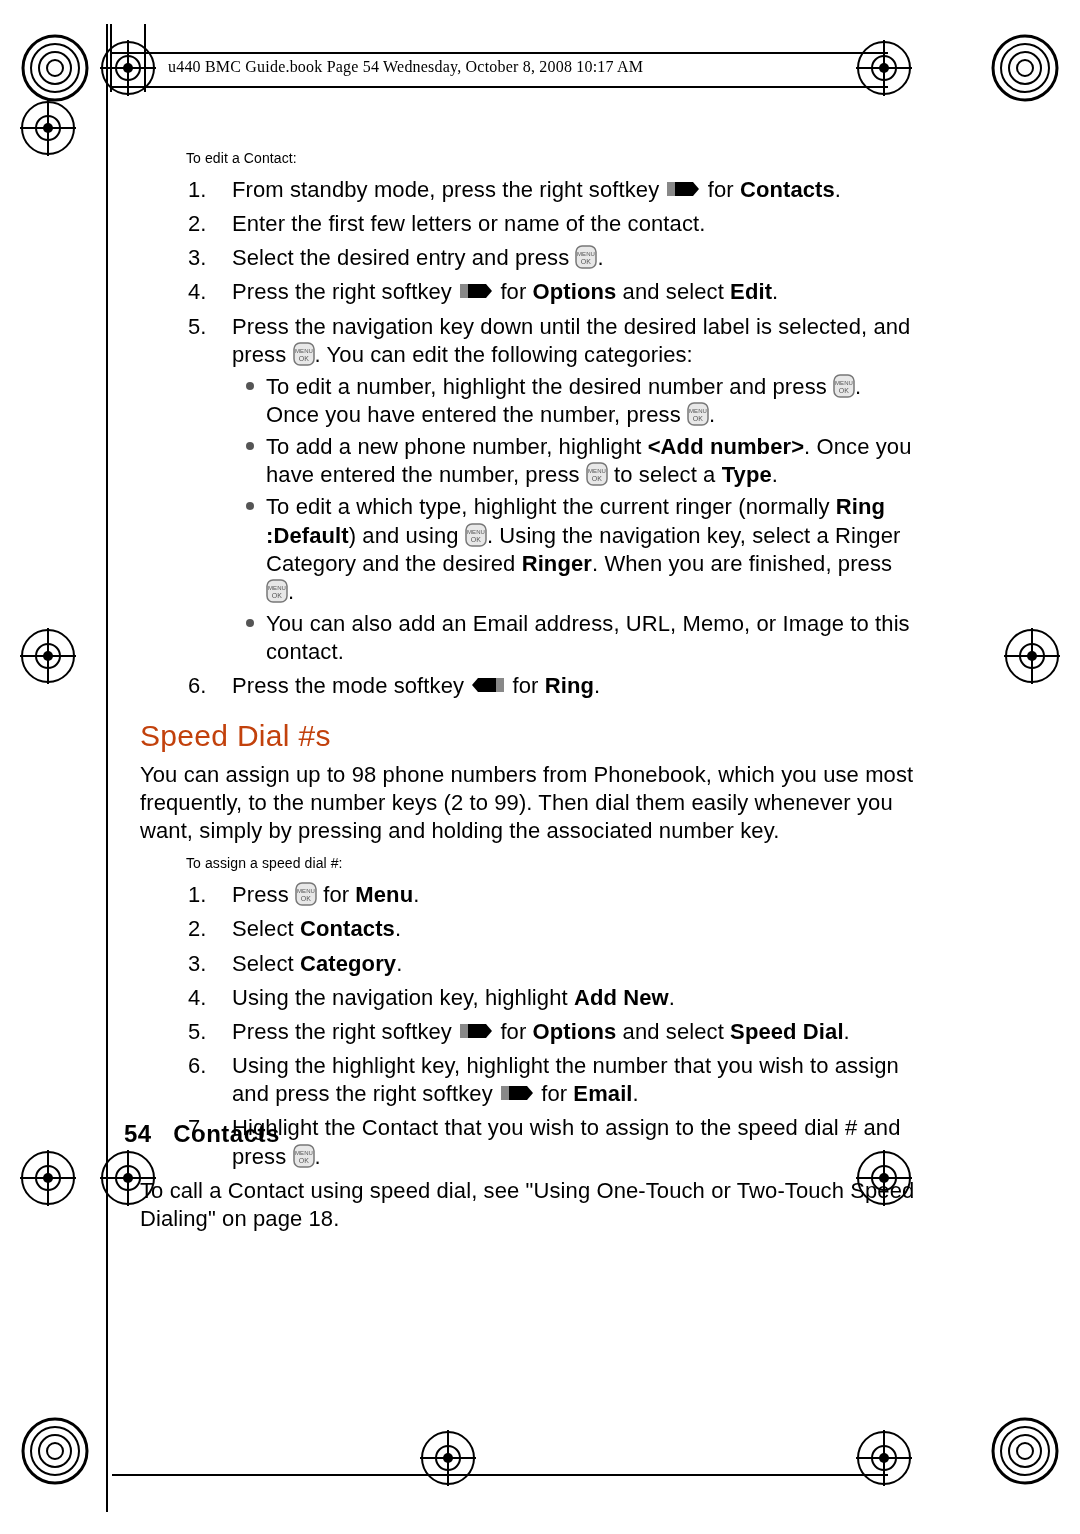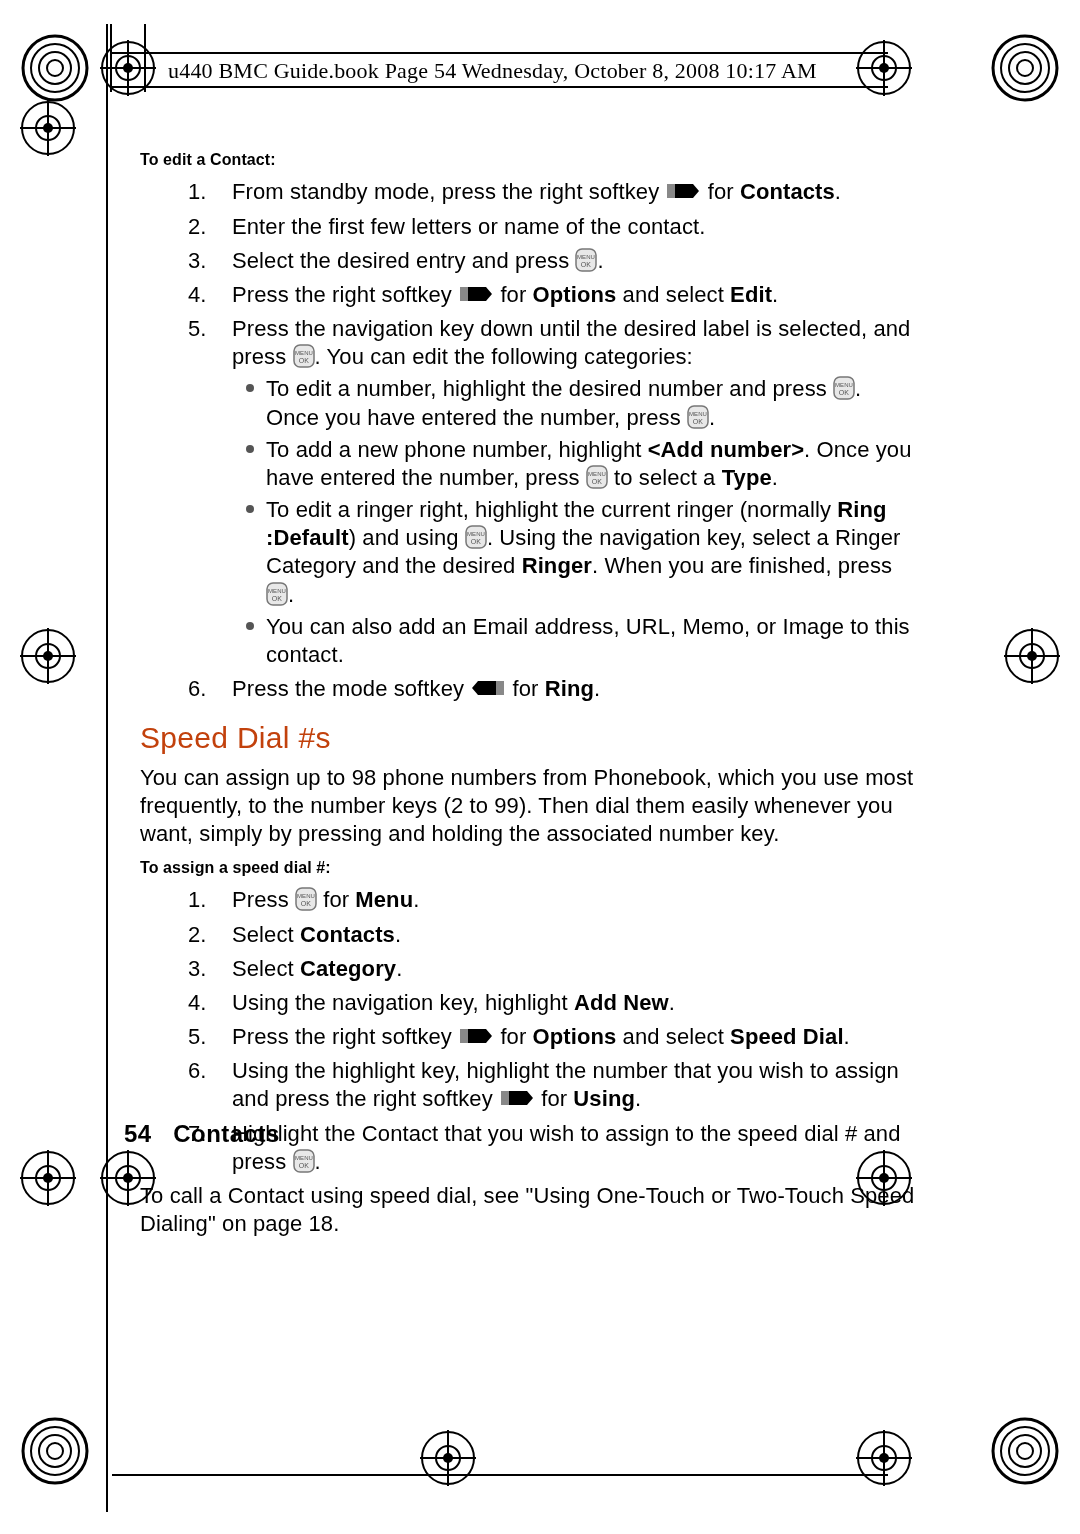--- a/index.html
+++ b/index.html
@@ -38,45 +38,46 @@
     right: 192px;
     top: 86px;
     height: 0;
     border-top: 2px solid #000;
   }
   .header-text {
     position: absolute;
     left: 168px;
     top: 58px;
     font-family: "Times New Roman", Times, serif;
-    font-size: 22px;
+    font-size: 16px;
     letter-spacing: 0.2px;
   }
   
   .vline {
     position: absolute;
     width: 0;
     border-left: 2px solid #000;
   }
   
   .content {
     position: absolute;
     left: 140px;
     top: 150px;
     width: 790px;
     font-size: 22px;
     line-height: 1.28;
     font-weight: 400;
     letter-spacing: 0.1px;
   }
   .subhead {
-    font-weight: 700;
+    font-weight: 400;
     font-family: Arial, Helvetica, sans-serif;
-    font-size: 16px;
+    font-size: 14px;
     margin-bottom: 8px;
+    margin-left: 46px;
   }
   ol.num {
     margin: 0;
     padding: 0 0 0 92px;
     list-style: none;
   }
   ol.num > li {
     position: relative;
     margin-bottom: 6px;
   }
@@ -304,21 +305,21 @@
                   <use href="#okkey-g"></use>
                 </svg></span><span>.</span>
           </li>
           <li>
             <span>To add a new phone number, highlight </span><b>&lt;Add number&gt;</b><span>. Once you have entered the number, press </span>
             <span class="okkey"><svg viewBox="0 0 22 24">
                   <use href="#okkey-g"></use>
                 </svg></span><span> to select a </span><b>Type</b><span>.</span>
           </li>
           <li>
-            <span>To edit a ringer right, highlight the current ringer (normally </span><b>Ring :Default</b><span>) and using </span>
+            <span>To edit a which type, highlight the current ringer (normally </span><b>Ring :Default</b><span>) and using </span>
             <span class="okkey"><svg viewBox="0 0 22 24">
                   <use href="#okkey-g"></use>
                 </svg></span><span>. Using the navigation key, select a Ringer Category and the desired </span><b>Ringer</b><span>. When you are finished, press </span>
             <span class="okkey"><svg viewBox="0 0 22 24">
                   <use href="#okkey-g"></use>
                 </svg></span><span>.</span>
           </li>
           <li>
             <span>You can also add an Email address, URL, Memo, or Image to this contact.</span>
           </li>
@@ -360,21 +361,21 @@
         <span class="key"><svg viewBox="0 0 36 22">
               <use href="#soft-right"></use>
             </svg></span>
         <span> for </span><b>Options</b><span> and select </span><b>Speed Dial</b><span>.</span>
       </li>
       <li><span class="n">6.</span>
         <span>Using the highlight key, highlight the number that you wish to assign and press the right softkey </span>
         <span class="key"><svg viewBox="0 0 36 22">
               <use href="#soft-right"></use>
             </svg></span>
-        <span> for </span><b>Using</b><span>.</span>
+        <span> for </span><b>Email</b><span>.</span>
       </li>
       <li><span class="n">7.</span>
         <span>Highlight the Contact that you wish to assign to the speed dial # and press </span>
         <span class="okkey"><svg viewBox="0 0 22 24">
               <use href="#okkey-g"></use>
             </svg></span><span>.</span>
       </li>
     </ol>
 
     <p class="para">To call a Contact using speed dial, see "Using One-Touch or Two-Touch Speed Dialing" on page 18.</p>

